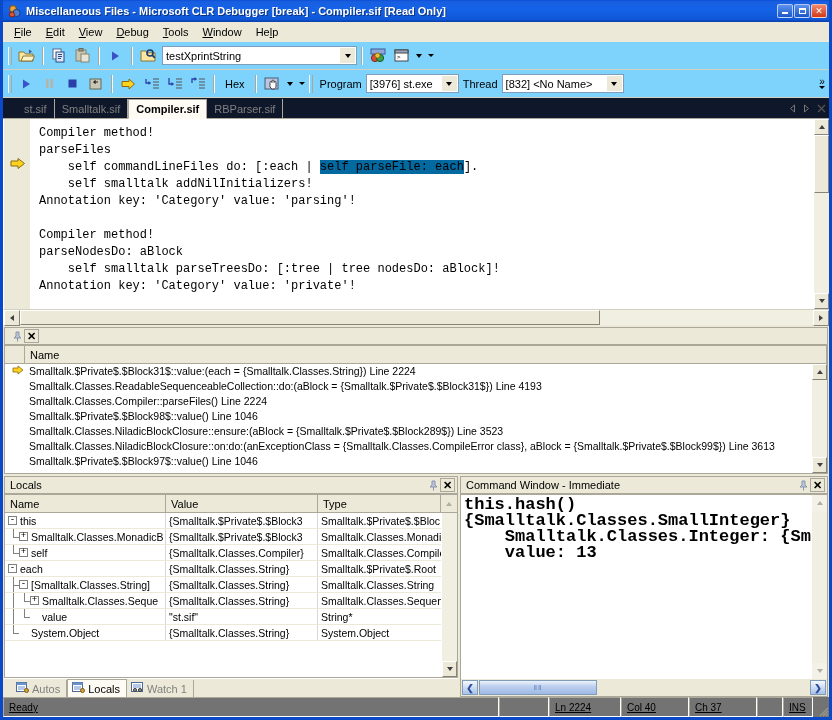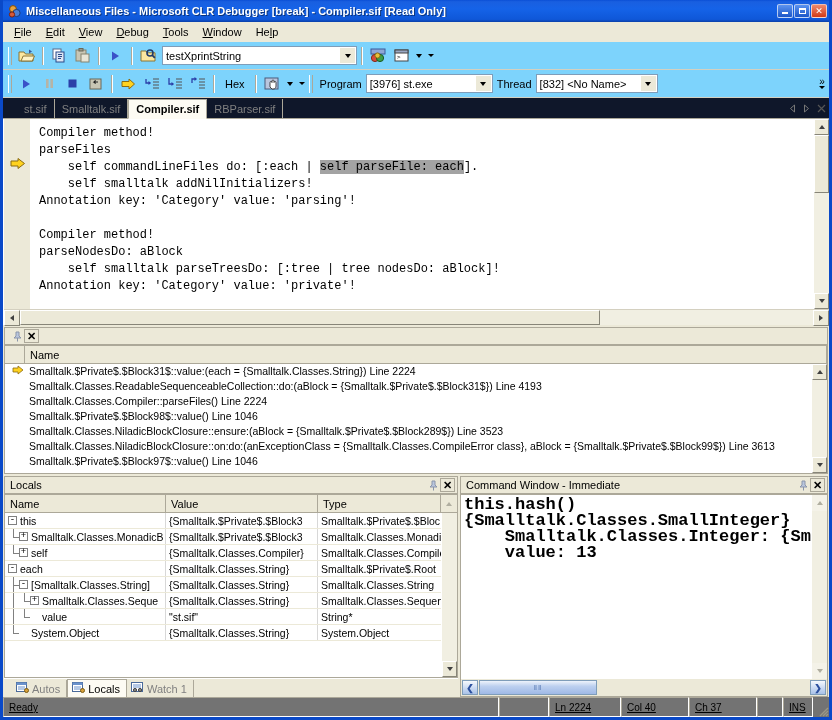--- a/index.html
+++ b/index.html
@@ -142,21 +142,21 @@
   }
   .code {
     flex: 1 1 auto; background: #fff;
     font-family: "Liberation Mono", monospace;
     font-size: 12px; line-height: 17px;
     padding: 6px 0 0 8px;
     white-space: pre;
     overflow: hidden;
     color: #000;
   }
-  .code .hl { background: #a3a3a3; }
+  .code .hl { background: #0369a1; }
   .ed-vscroll {
     width: 16px; flex: 0 0 16px;
     background: #f1efe2;
     border-left: 1px solid #fff;
     display: flex; flex-direction: column;
   }
   .sb-btn {
     height: 16px; flex: 0 0 16px;
     background: #ece9d8; border: 1px solid;
     border-color: #fff #878578 #878578 #fff;
@@ -479,21 +479,21 @@
       </svg>
     </div>
     <div class="tbtn" style="width:12px">
         <i class="caret-dn"></i>
       </div>
     <div class="tbtn" style="width:12px">
         <i class="caret-dn sm"></i>
       </div>
     <div class="grip"></div>
     <div class="lbl">Program</div>
-    <div class="combo" style="width:127px;">
+    <div class="combo" style="width:93px;">
       <span>[3976] st.exe</span>
       <span class="arrow">
           <i class="caret-dn"></i>
         </span>
     </div>
     <div class="lbl">Thread</div>
     <div class="combo" style="width:122px;">
       <span>[832] &lt;No Name&gt;</span>
       <span class="arrow">
           <i class="caret-dn"></i>

